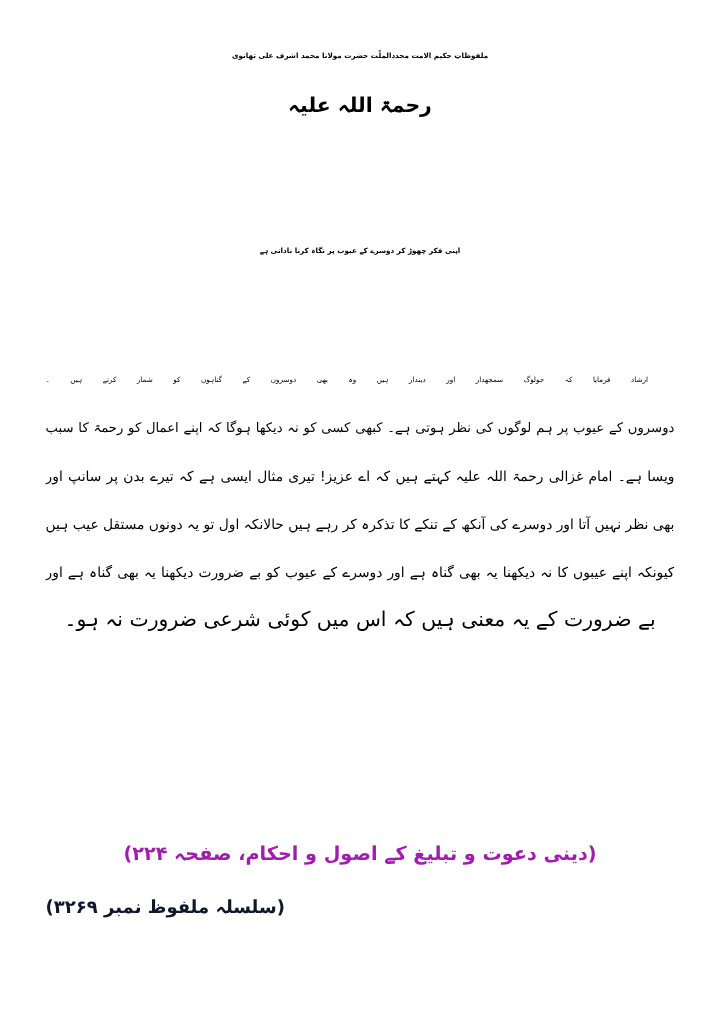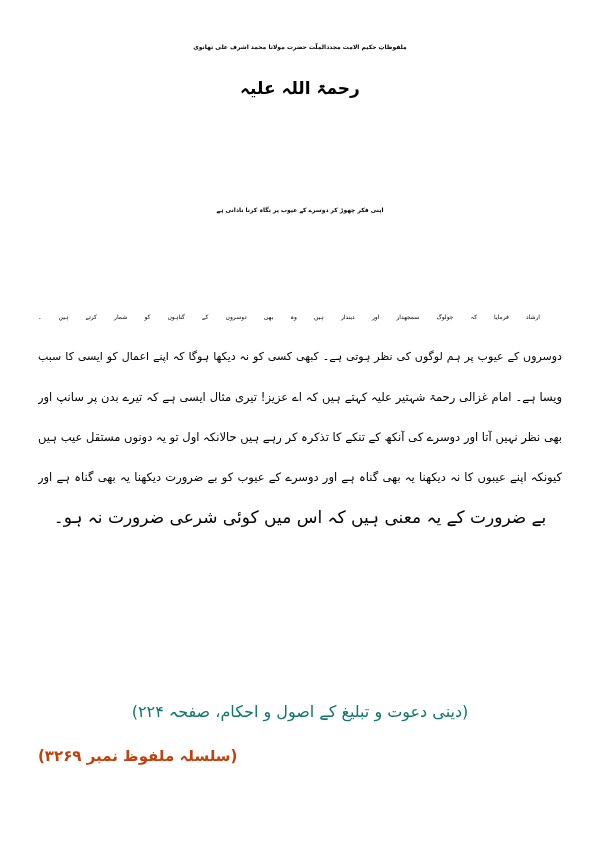--- a/index.html
+++ b/index.html
@@ -107,53 +107,53 @@
   
   .citation-primary {
     position: absolute;
     top: 700px;
     left: 0;
     right: 0;
     text-align: center;
     direction: rtl;
     unicode-bidi: embed;
     font-size: 16px;
-    font-weight: normal;
-    color: #0f766e;
+    font-weight: bold;
+    color: #a21caf;
     line-height: 1.5;
   }
 
   .citation-secondary {
     position: absolute;
     top: 745px;
     left: 38px;
     direction: rtl;
     unicode-bidi: embed;
     font-size: 15px;
     font-weight: bold;
-    color: #c2410c;
+    color: #0f172a;
     line-height: 1.5;
   }
 </style>
 </head>
 <body>
 
 <div class="page">
 
   <div class="title-block">
     <div class="doc-title" style="font-size: 6px;">ملفوظاتِ حکیم الامت مجددالملّت حضرت مولانا محمد اشرف علی تھانوی</div>
     <div class="doc-subtitle">رحمۃ اللہ علیہ</div>
   </div>
 
   <div class="section-heading" style="font-size: 6px;">اپنی فکر چھوڑ کر دوسرے کے عیوب پر نگاہ کرنا نادانی ہے</div>
 
   <div class="body-block">
     <div class="body-line first-line" style="font-size: 6px;">ارشاد فرمایا کہ جولوگ سمجھدار اور دیندار ہیں وہ بھی دوسروں کے گناہوں کو شمار کرتے ہیں ۔</div>
-    <div class="body-line" style="font-size: 11px;">دوسروں کے عیوب پر ہم لوگوں کی نظر ہوتی ہے۔ کبھی کسی کو نہ دیکھا ہوگا کہ اپنے اعمال کو ایسی کا سبب</div>
-    <div class="body-line" style="font-size: 11.5px;">ویسا ہے۔ امام غزالی رحمۃ شہتیر علیہ کہتے ہیں کہ اے عزیز! تیری مثال ایسی ہے کہ تیرے بدن پر سانپ اور</div>
+    <div class="body-line" style="font-size: 11px;">دوسروں کے عیوب پر ہم لوگوں کی نظر ہوتی ہے۔ کبھی کسی کو نہ دیکھا ہوگا کہ اپنے اعمال کو رحمۃ کا سبب</div>
+    <div class="body-line" style="font-size: 11.5px;">ویسا ہے۔ امام غزالی رحمۃ اللہ علیہ کہتے ہیں کہ اے عزیز! تیری مثال ایسی ہے کہ تیرے بدن پر سانپ اور</div>
     <div class="body-line" style="font-size: 11.5px;">بھی نظر نہیں آتا اور دوسرے کی آنکھ کے تنکے کا تذکرہ کر رہے ہیں حالانکہ اول تو یہ دونوں مستقل عیب ہیں</div>
     <div class="body-line" style="font-size: 11.5px;">کیونکہ اپنے عیبوں کا نہ دیکھنا یہ بھی گناہ ہے اور دوسرے کے عیوب کو بے ضرورت دیکھنا یہ بھی گناہ ہے اور</div>
     <div class="body-line last-line">بے ضرورت کے یہ معنی ہیں کہ اس میں کوئی شرعی ضرورت نہ ہو۔</div>
   </div>
 
   <div class="citation-primary">(دینی دعوت و تبلیغ کے اصول و احکام، صفحہ ۲۲۴)</div>
 
   <div class="citation-secondary">(سلسلہ ملفوظ نمبر ۳۲۶۹)</div>
 
 </div>

